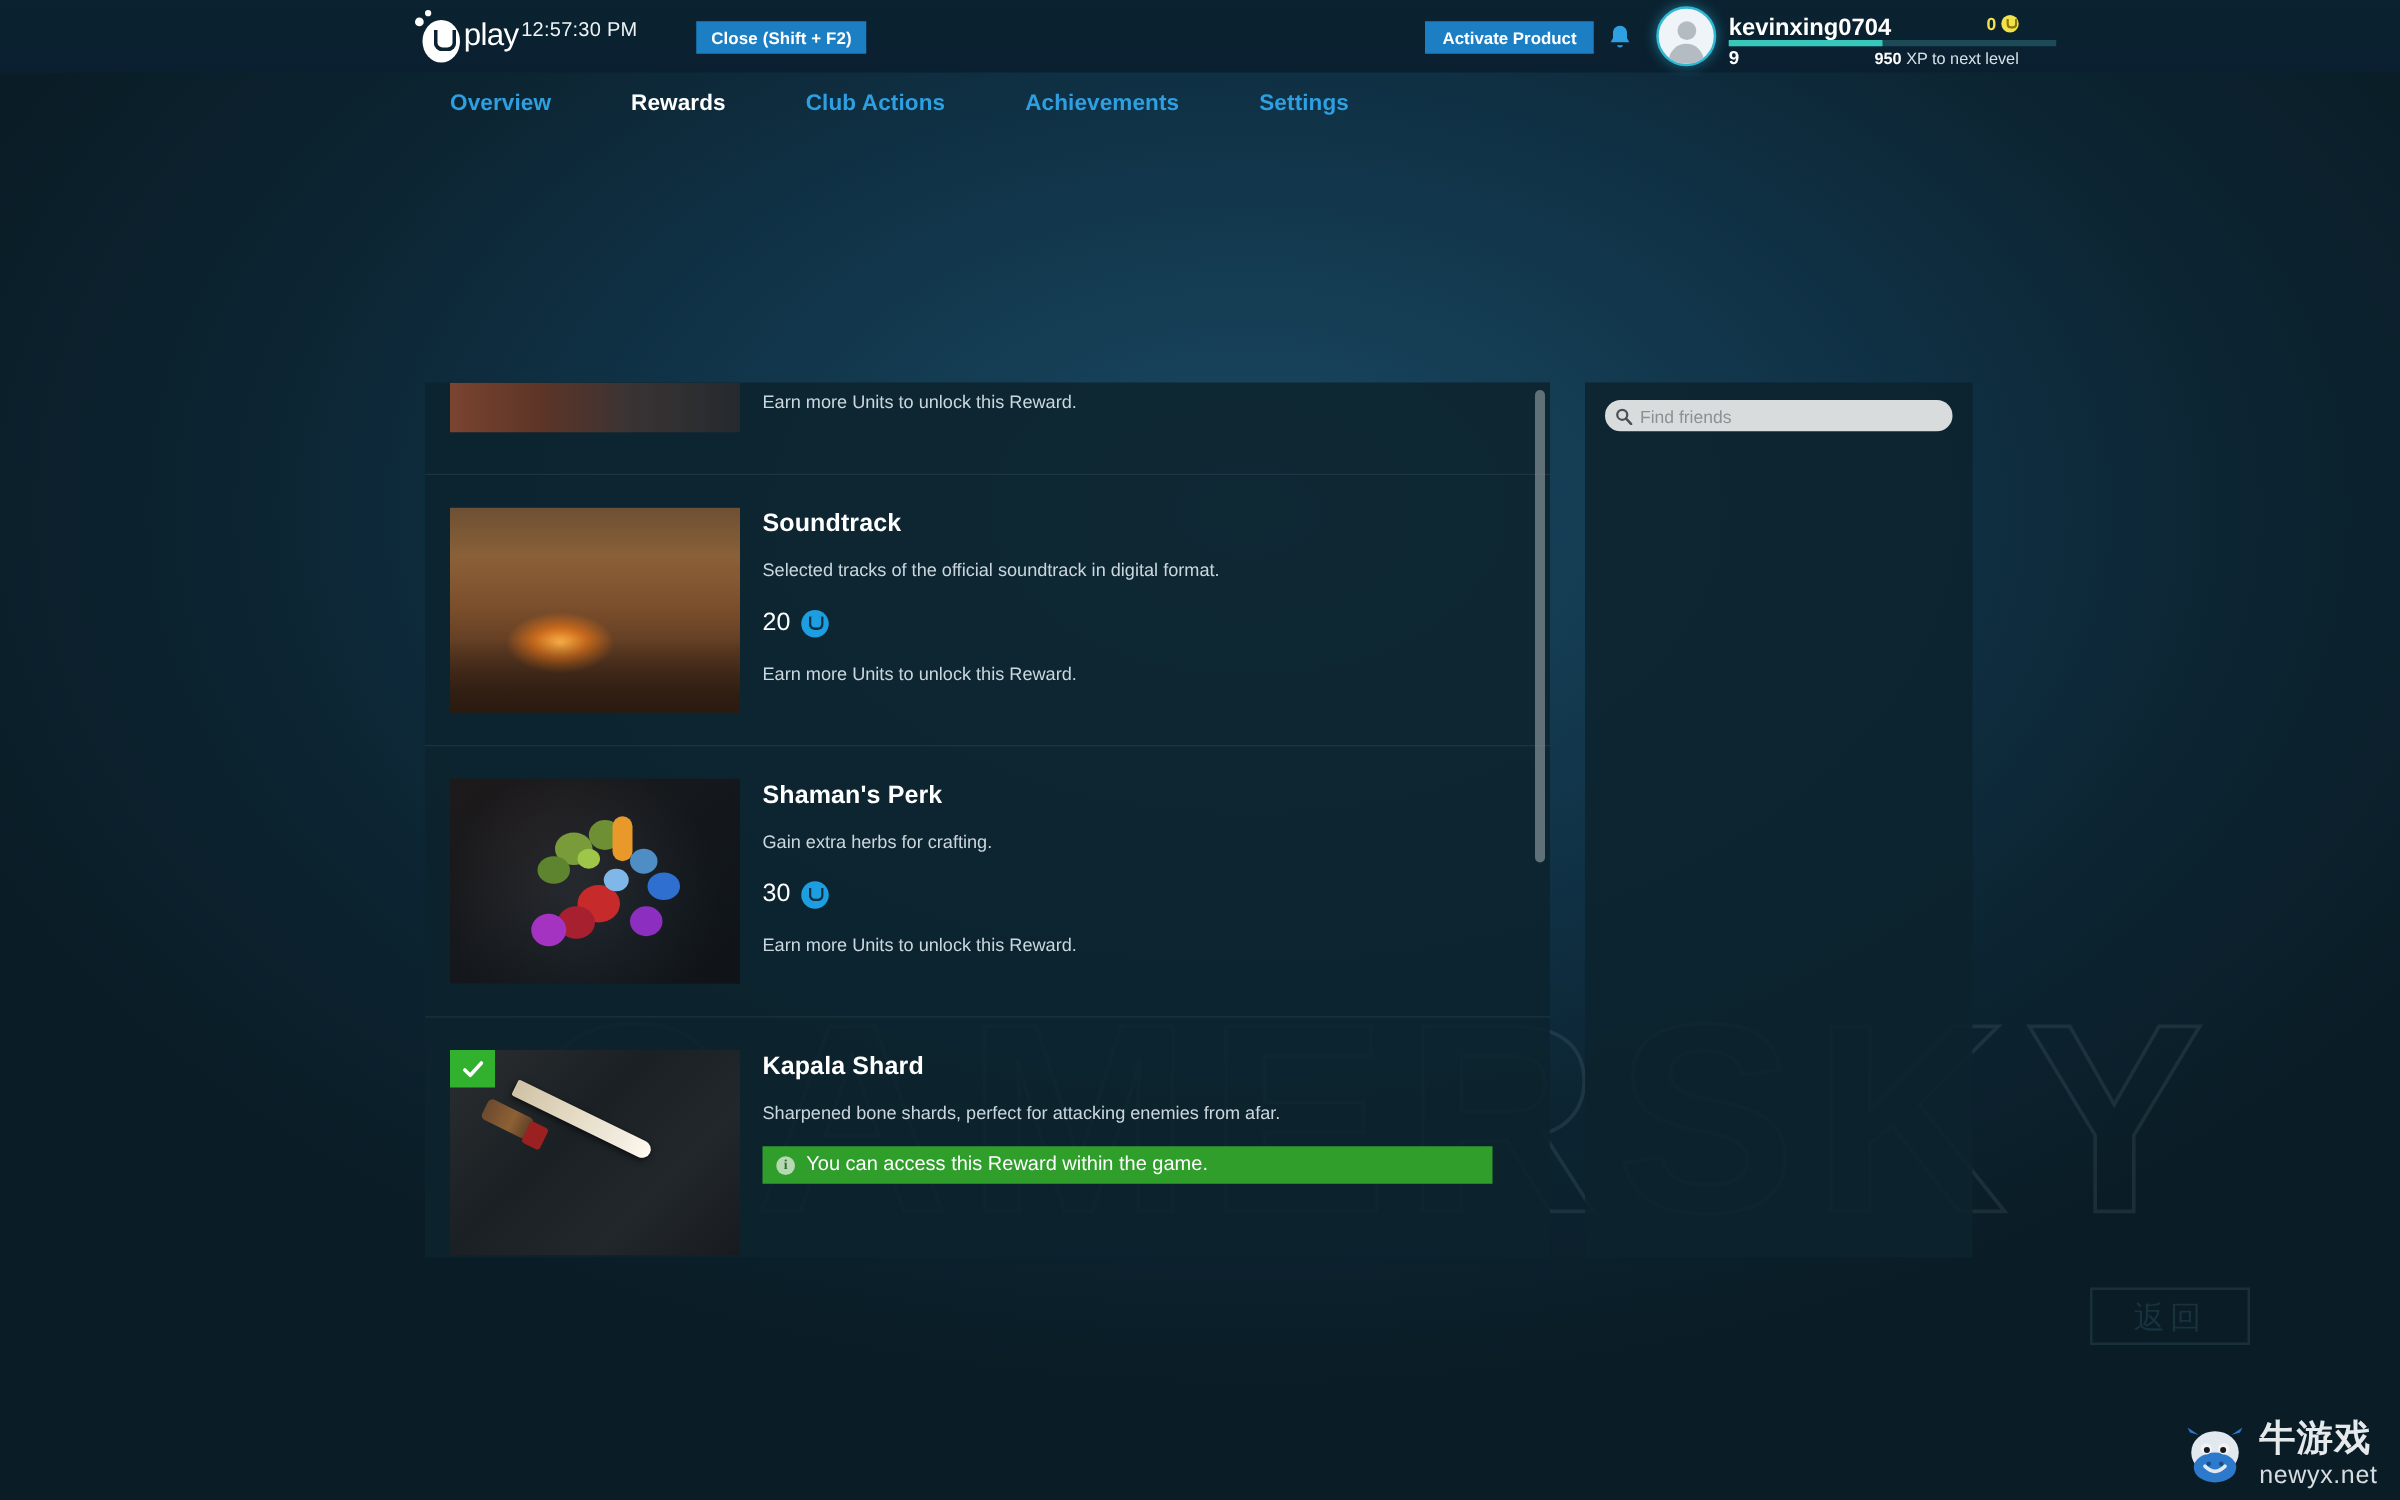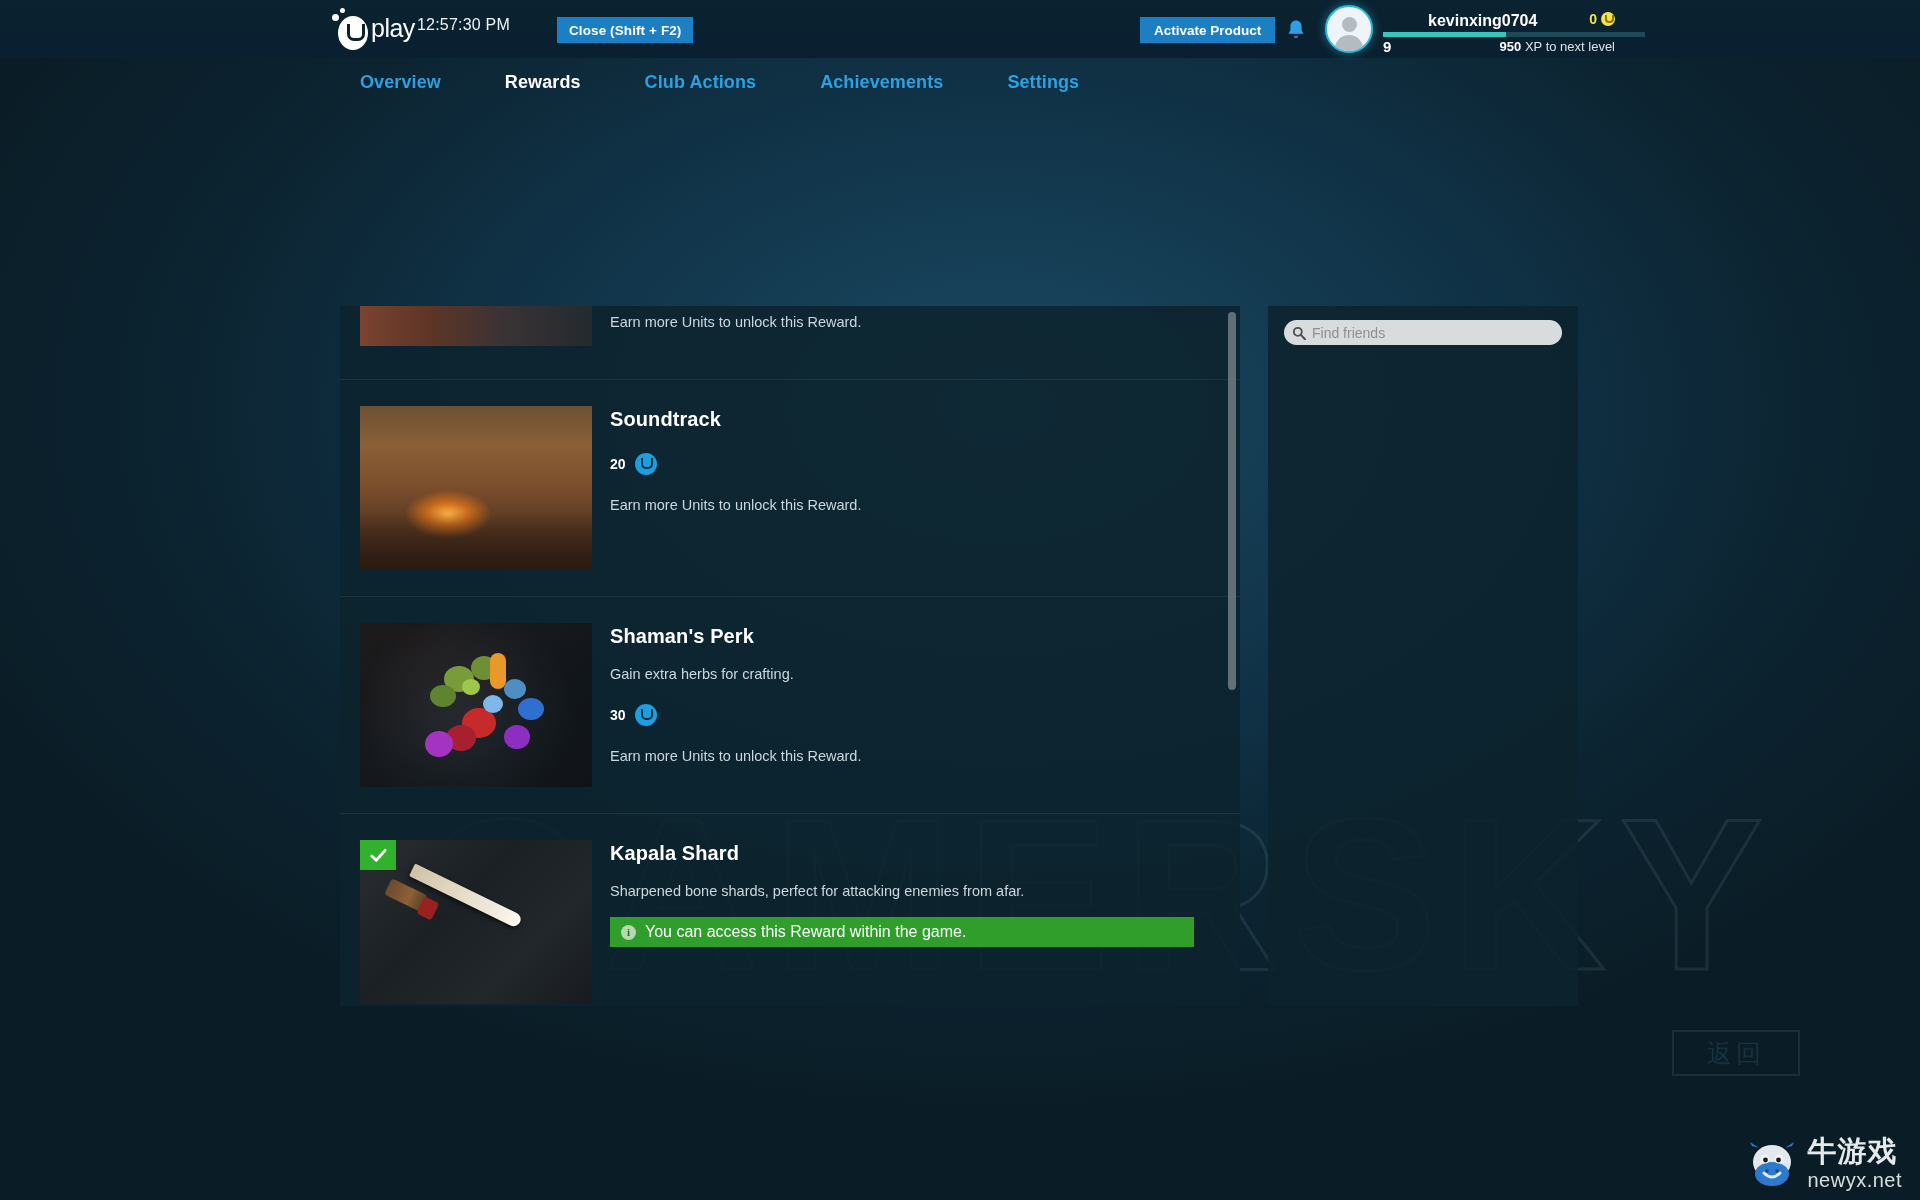--- a/index.html
+++ b/index.html
@@ -141,21 +141,21 @@
   }
   .avatar .body {
     width: 28px; height: 16px; border-radius: 14px 14px 0 0;
     background: #b4bcc2; margin-bottom: 0;
   }
   .avatar-inner { position: relative; width: 48px; height: 48px;
     display: flex; align-items: flex-end; justify-content: center; }
   .user-info { flex: 1; position: relative; height: 48px; }
   .user-name {
     position: absolute; left: 0; top: 7px;
-    font-size: 16px; font-weight: bold; color: #fff; margin-left: 45px;
+    font-size: 19px; font-weight: bold; color: #fff;
   }
   .coin-row {
     position: absolute; right: 0; top: 6px;
     display: flex; align-items: center; gap: 4px;
     font-size: 14px; font-weight: bold; color: #f4e24a;
   }
   .coin-icon {
     width: 14px; height: 14px; border-radius: 50%;
     background: #f4e24a; position: relative;
   }
@@ -302,21 +302,21 @@
     font-size: 20px; font-weight: bold; color: #ffffff;
     letter-spacing: .1px;
   }
   .reward-desc {
     margin-top: 18px; font-size: 14.5px; color: #cbd7de;
   }
   .reward-cost {
     margin-top: 22px;
     display: flex; align-items: center; gap: 9px;
   }
-  .cost-num { font-size: 14px; font-weight: bold; color: #ffffff; }
+  .cost-num { font-size: 20px; font-weight: normal; color: #ffffff; }
   .unit-icon {
     width: 22px; height: 22px; border-radius: 50%;
     background: #1c9ee0; position: relative; flex: none;
   }
   .unit-icon::after {
     content: ""; position: absolute; left: 6px; top: 5px;
     width: 8px; height: 9px;
     border: 2.5px solid #0f2f42; border-top: none;
     border-radius: 0 0 5px 5px;
   }
@@ -472,20 +472,21 @@
       <div class="reward-foot clipped">Earn more Units to unlock this Reward.</div>
     </div>
   </div>
 
   <div class="reward-row">
     <div class="thumb">
       <div class="thumb-camp"></div>
     </div>
     <div class="reward-body">
       <div class="reward-title">Soundtrack</div>
+      <div class="reward-desc">Selected tracks of the official soundtrack in digital format.</div>
       <div class="reward-cost">
         <span class="cost-num">20</span>
         <span class="unit-icon"></span>
       </div>
       <div class="reward-foot">Earn more Units to unlock this Reward.</div>
     </div>
   </div>
 
   <div class="reward-row">
     <div class="thumb">

